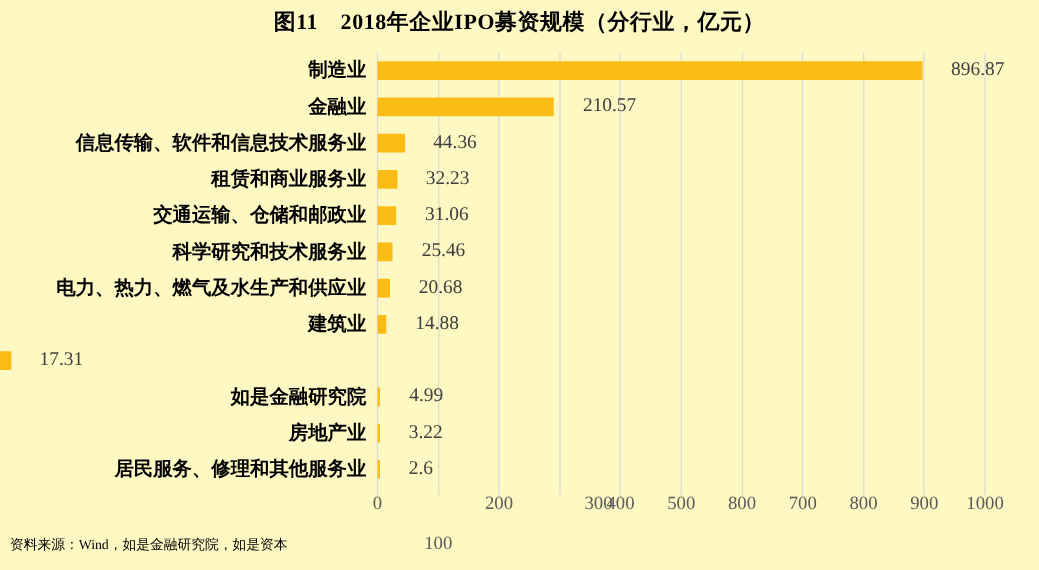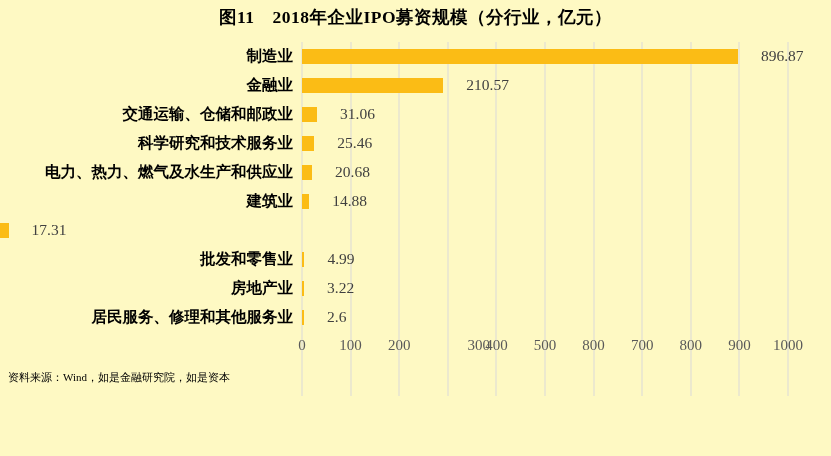--- a/index.html
+++ b/index.html
@@ -130,20 +130,34 @@
           </div>
         </div>
         <div class="row">
           <div class="cat-label">金融业</div>
           <div class="track">
             <div class="bar" style="width: 29.087%; background: rgb(251, 188, 21);"></div>
             <span class="val">210.57</span>
           </div>
         </div>
         <div class="row">
+          <div class="cat-label">信息传输、软件和信息技术服务业</div>
+          <div class="track">
+            <div class="bar" style="width: 4.436%; background: rgb(251, 188, 21);"></div>
+            <span class="val">44.36</span>
+          </div>
+        </div>
+        <div class="row">
+          <div class="cat-label">租赁和商业服务业</div>
+          <div class="track">
+            <div class="bar" style="width: 3.223%; background: rgb(251, 188, 21);"></div>
+            <span class="val">32.23</span>
+          </div>
+        </div>
+        <div class="row">
           <div class="cat-label">交通运输、仓储和邮政业</div>
           <div class="track">
             <div class="bar" style="width: 3.106%; background: rgb(251, 188, 21);"></div>
             <span class="val">31.06</span>
           </div>
         </div>
         <div class="row">
           <div class="cat-label">科学研究和技术服务业</div>
           <div class="track">
             <div class="bar" style="width: 2.546%; background: rgb(251, 188, 21);"></div>
@@ -164,21 +178,21 @@
             <span class="val">14.88</span>
           </div>
         </div>
         <div class="row">
           <div class="track">
             <div class="bar" style="width: 1.093%; background: rgb(251, 188, 21);"></div>
             <span class="val">17.31</span>
           </div>
         </div>
         <div class="row">
-          <div class="cat-label">批发和零售业</div>
+          <div class="cat-label">如是金融研究院</div>
           <div class="track">
             <div class="bar" style="width: 0.499%; background: rgb(251, 188, 21);"></div>
             <span class="val">4.99</span>
           </div>
         </div>
         <div class="row">
           <div class="cat-label">房地产业</div>
           <div class="track">
             <div class="bar" style="width: 0.322%; background: rgb(251, 188, 21);"></div>
             <span class="val">3.22</span>
@@ -187,21 +201,21 @@
         <div class="row">
           <div class="cat-label">居民服务、修理和其他服务业</div>
           <div class="track">
             <div class="bar" style="width: 0.26%; background: rgb(251, 188, 21);"></div>
             <span class="val">2.6</span>
           </div>
         </div>
       </div>
     <div class="x-axis">
         <span class="x-tick" style="left: 0%; color: rgb(89, 89, 89);">0</span>
-        <span class="x-tick" style="left: 10%; color: rgb(89, 89, 89);">100</span>
+        <span class="x-tick" style="left: 10%; color: rgb(89, 89, 89); margin-top: 32px;">100</span>
         <span class="x-tick" style="left: 20%; color: rgb(89, 89, 89);">200</span>
         <span class="x-tick" style="left: 30%; color: rgb(89, 89, 89); margin-left: 31px;">300</span>
         <span class="x-tick" style="left: 40%; color: rgb(89, 89, 89);">400</span>
         <span class="x-tick" style="left: 50%; color: rgb(89, 89, 89);">500</span>
         <span class="x-tick" style="left: 60%; color: rgb(89, 89, 89);">800</span>
         <span class="x-tick" style="left: 70%; color: rgb(89, 89, 89);">700</span>
         <span class="x-tick" style="left: 80%; color: rgb(89, 89, 89);">800</span>
         <span class="x-tick" style="left: 90%; color: rgb(89, 89, 89);">900</span>
         <span class="x-tick" style="left: 100%; color: rgb(89, 89, 89);">1000</span>
       </div>

